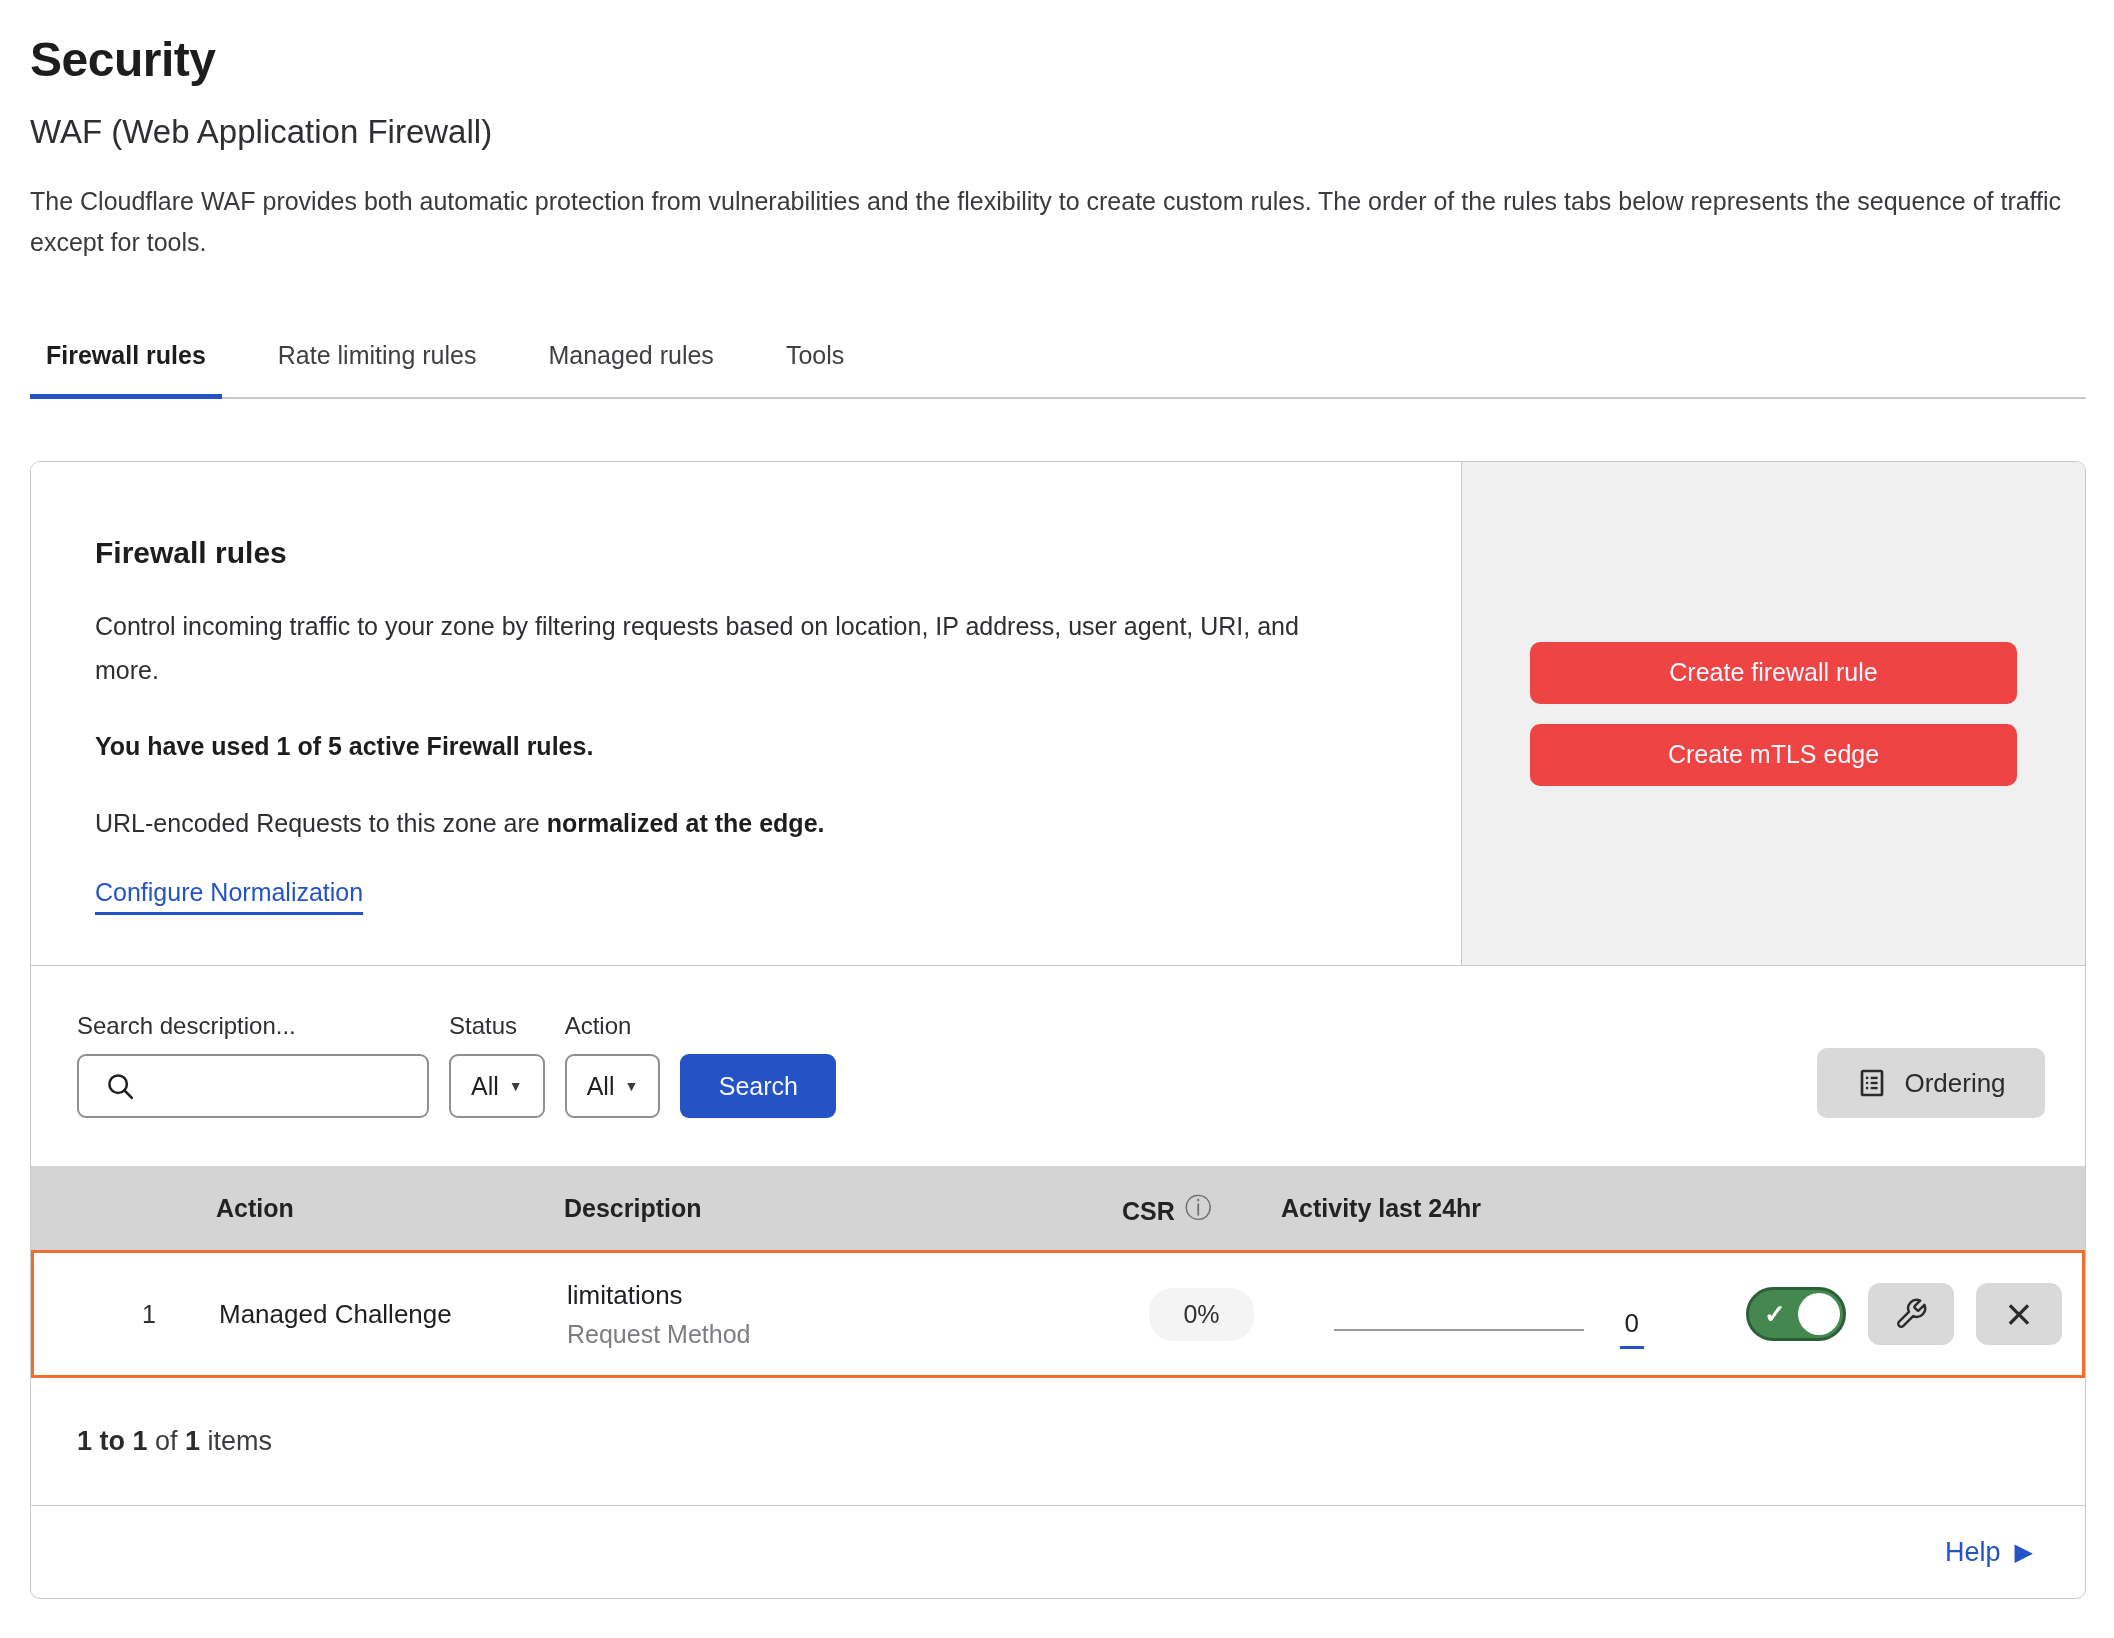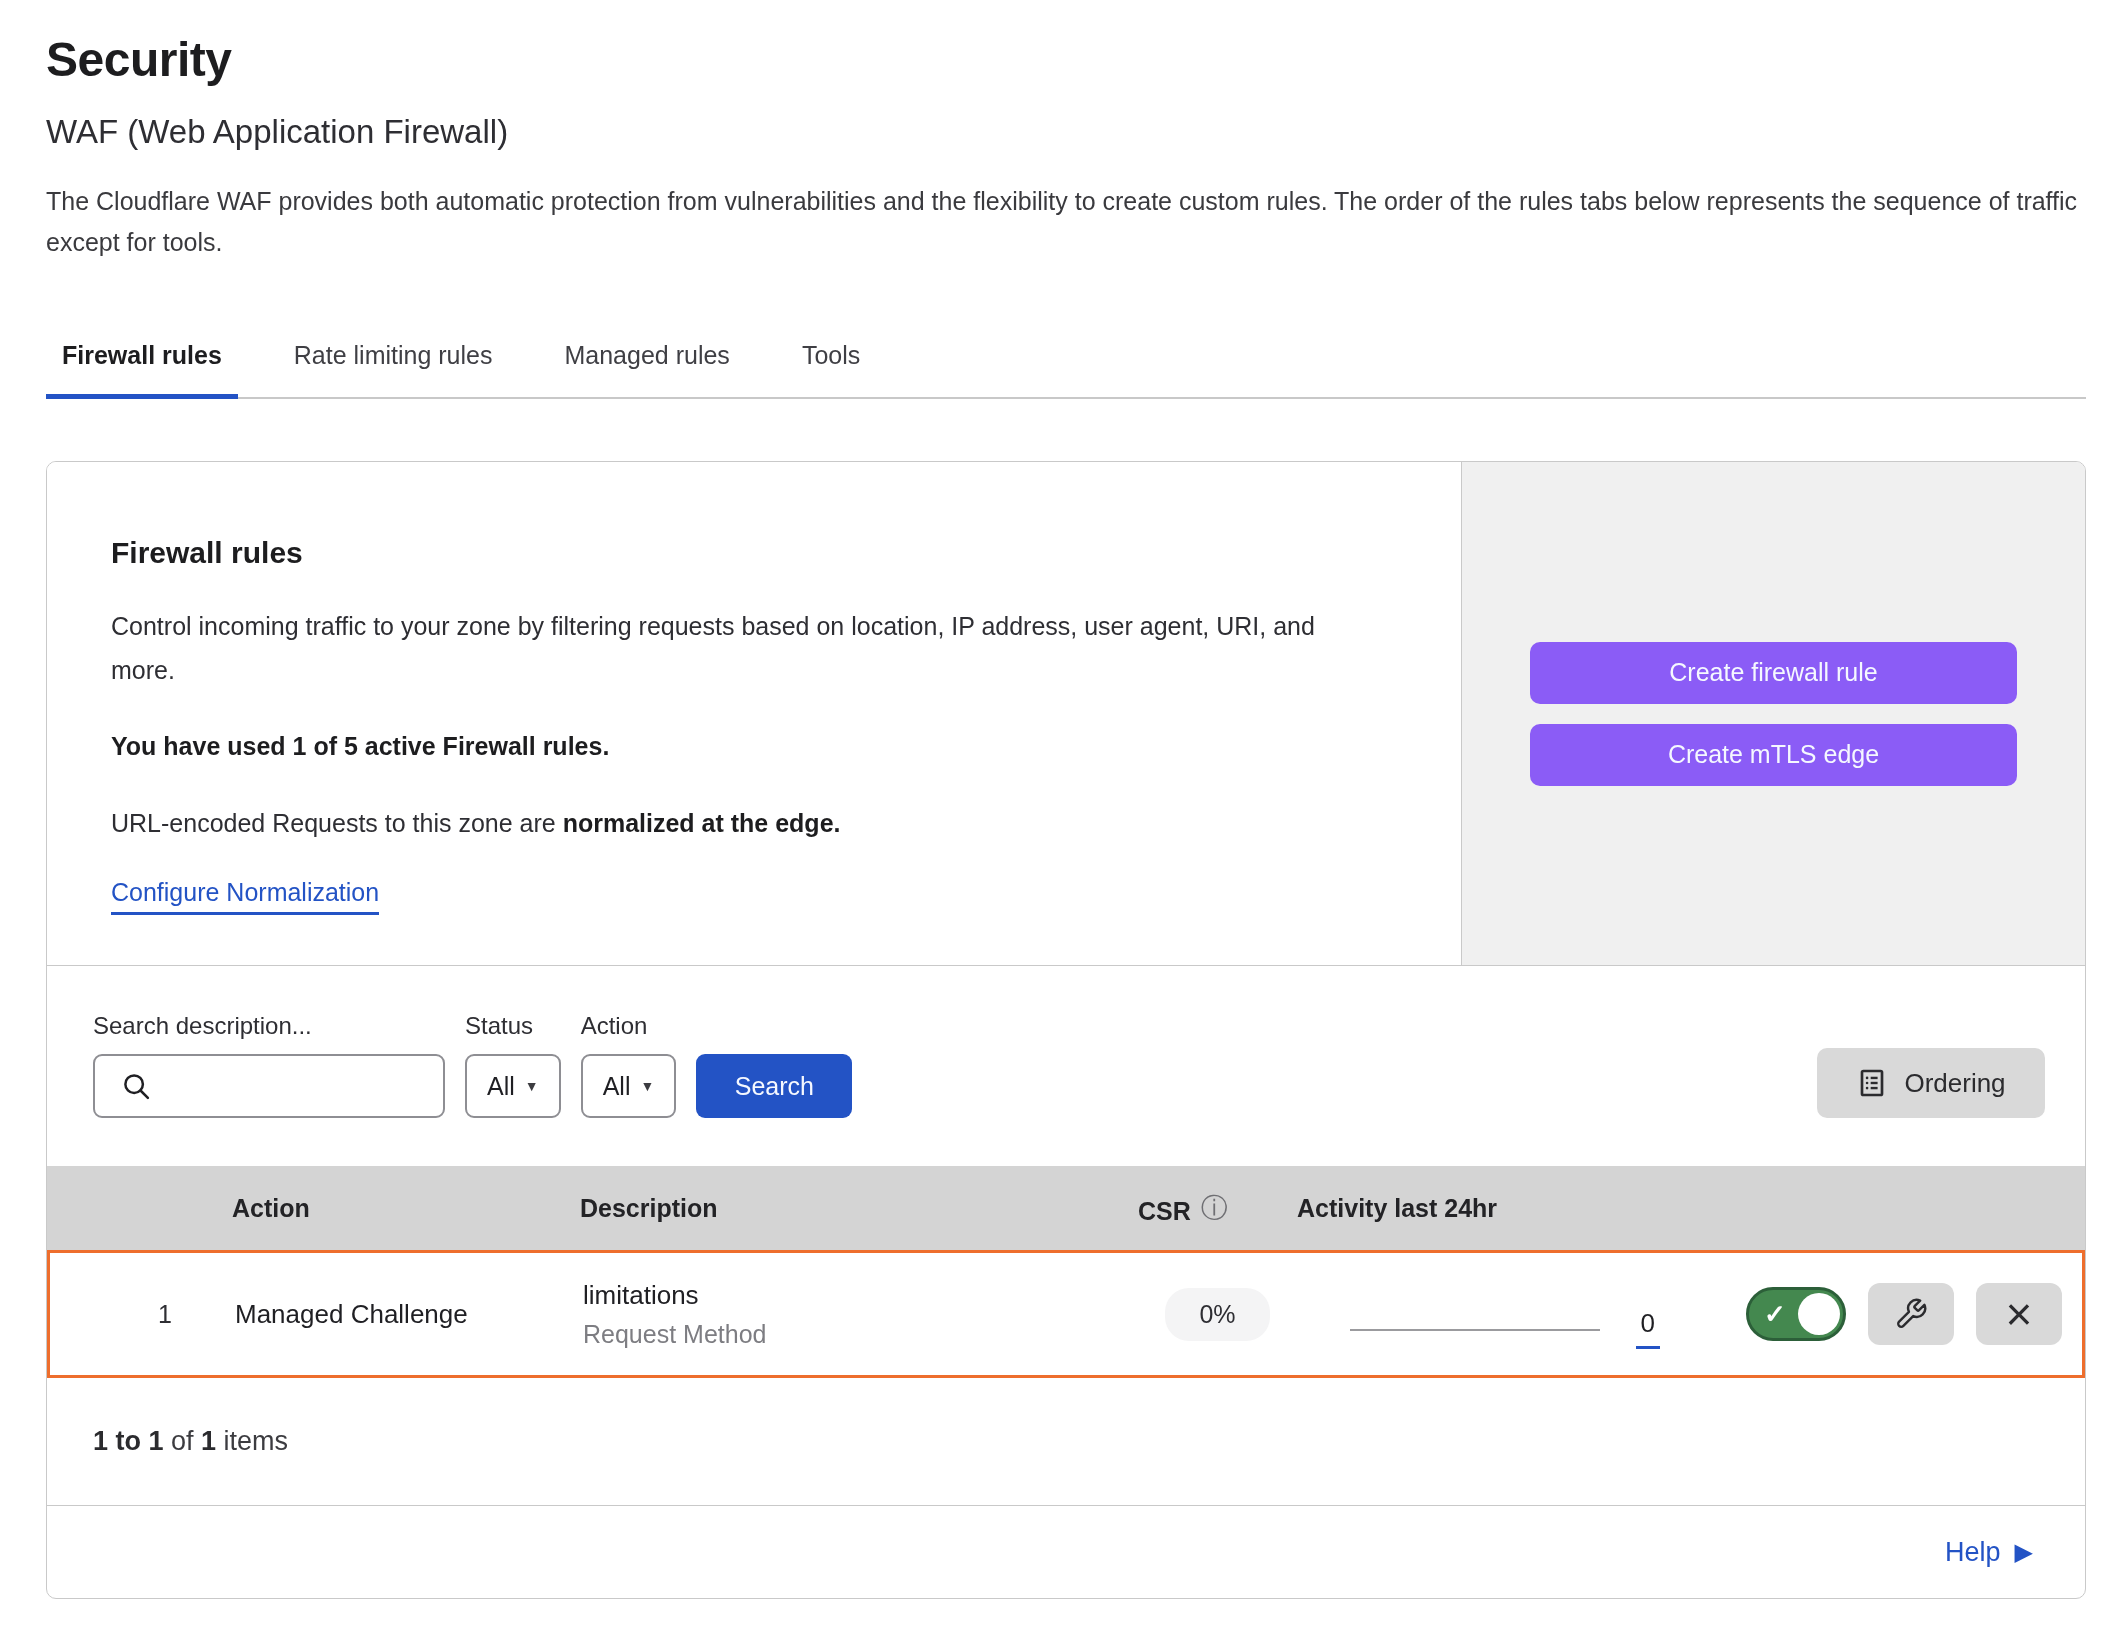--- a/index.html
+++ b/index.html
@@ -4,21 +4,21 @@
 <style>
   * { box-sizing: border-box; }
   html,body { margin:0; padding:0; }
   body {
     width:2114px; height:1638px;
     background:#ffffff;
     font-family:"Liberation Sans", sans-serif;
     color:#1f1f23;
     overflow:hidden;
   }
-  .page { padding:26px 28px 0 46px; }
+  .page { padding:26px 28px 0 30px; }
 
   
   .page-title { font-size:48px; font-weight:700; margin:6px 0 0; color:#1d1d1f; letter-spacing:-0.5px; }
   .page-subtitle { font-size:33px; font-weight:400; margin:26px 0 0; color:#2e2e33; }
   .page-intro { font-size:25px; line-height:41px; color:#3a3a3e; margin:30px 0 0; max-width:2052px; }
 
   
   .tabs { display:flex; gap:40px; border-bottom:2px solid #c8c8c8; margin-top:62px; }
   .tab { font-size:25px; padding:16px 16px 24px; color:#3f3f44; margin-bottom:-2px; cursor:pointer; white-space:nowrap; }
   .tab.active { font-weight:700; color:#1d1d1f; border-bottom:5px solid #2353c5; }
@@ -33,21 +33,21 @@
                     gap:20px; padding:0 68px; }
 
   .panel-heading { font-size:30px; font-weight:700; margin:0 0 34px; color:#1d1d1f; }
   .panel-desc { font-size:25px; line-height:44px; color:#2e2e33; margin:0 0 40px; max-width:1240px; }
   .panel-usage { font-size:25px; font-weight:700; margin:0 0 48px; color:#1d1d1f; }
   .panel-norm { font-size:25px; margin:0; color:#2e2e33; }
   .panel-norm b { color:#1d1d1f; }
   .norm-link { display:inline-block; margin-top:40px; font-size:25px; color:#2353c5;
                border-bottom:3px solid #2353c5; padding-bottom:5px; cursor:pointer; }
 
-  .btn-primary { height:62px; width:100%; background:#8b5cf6; color:#f5f8ff; font-size:25px;
+  .btn-primary { height:62px; width:100%; background:#ef4444; color:#f5f8ff; font-size:25px;
                  border:none; border-radius:10px; cursor:pointer; font-family:inherit; }
 
   
   .filterbar { display:flex; align-items:flex-end; gap:20px; padding:46px 40px 48px 46px; }
   .fgroup { display:flex; flex-direction:column; }
   .flabel { font-size:24px; color:#2e2e33; margin-bottom:14px; }
   .search-box { width:352px; height:64px; border:2px solid #8e8e93; border-radius:9px; background:#fff;
                 display:flex; align-items:center; padding-left:26px; cursor:text; }
   .select-box { height:64px; border:2px solid #8e8e93; border-radius:9px; background:#fff;
                 display:flex; align-items:center; justify-content:center; gap:10px;

